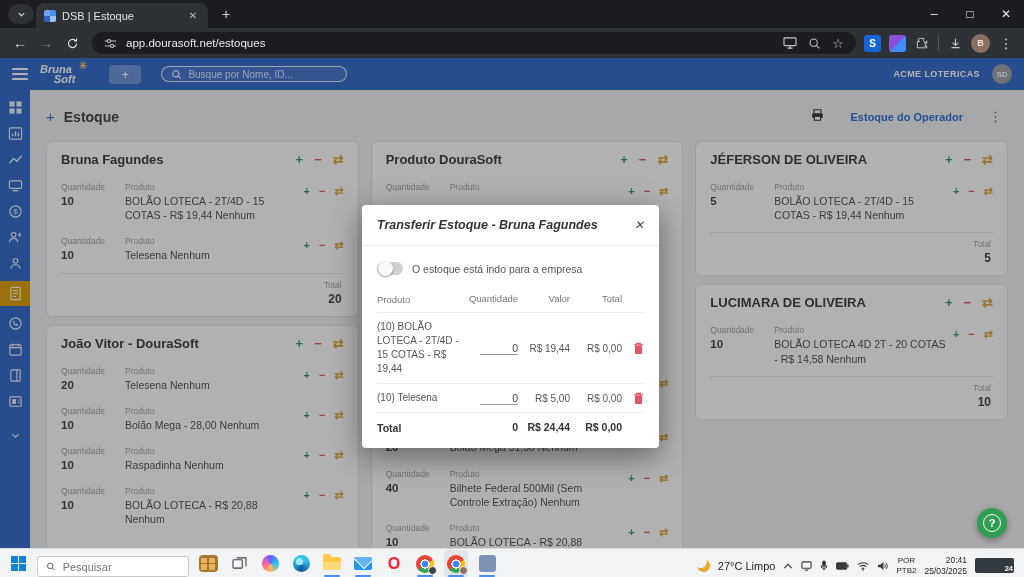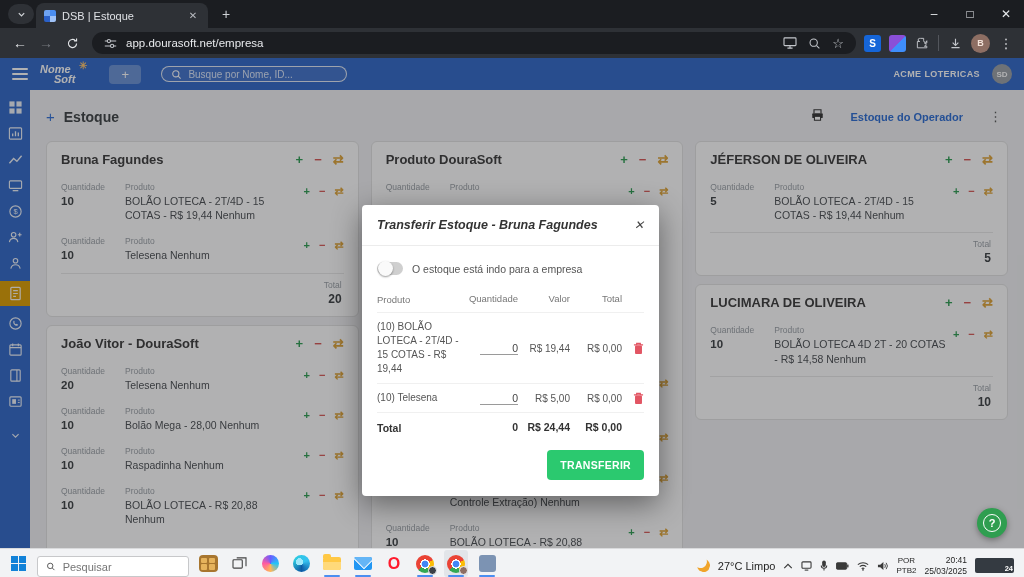--- a/index.html
+++ b/index.html
@@ -166,21 +166,21 @@
       </svg>
   </div>
   <div class="omnibox">
     <span class="ob-ic ctr">
       <svg width="13" height="13" viewBox="0 0 16 16">
           <path d="M1 5h14M1 11h14" stroke="#c3c6cb" stroke-width="1.3"></path>
           <circle cx="6" cy="5" r="2" fill="#1b1d21" stroke="#c3c6cb" stroke-width="1.3"></circle>
           <circle cx="10" cy="11" r="2" fill="#1b1d21" stroke="#c3c6cb" stroke-width="1.3"></circle>
         </svg>
     </span>
-    <span class="url">app.dourasoft.net/empresa</span>
+    <span class="url">app.dourasoft.net/estoques</span>
     <span class="ob-ic ctr">
       <svg width="14" height="12" viewBox="0 0 16 14">
           <rect x="1" y="1" width="14" height="9" rx="1" stroke="#c3c6cb" stroke-width="1.3" fill="none"></rect>
           <path d="M5 13h6M8 10v3" stroke="#c3c6cb" stroke-width="1.3"></path>
         </svg>
     </span>
     <span class="ob-ic ctr">
       <svg width="13" height="13" viewBox="0 0 16 16">
           <circle cx="7" cy="7" r="4.5" stroke="#c3c6cb" stroke-width="1.3" fill="none"></circle>
           <path d="M10.5 10.5 L14 14" stroke="#c3c6cb" stroke-width="1.3"></path>
@@ -207,21 +207,21 @@
   </div>
 </div>
 
 <div class="appheader">
   <div class="burger">
       <i></i>
       <i></i>
       <i></i>
     </div>
   <div class="brand">
-    <span>Nome</span>
+    <span>Bruna</span>
     <span class="spark">✳</span>
     <span class="l2">Soft</span>
   </div>
   <div class="hplus ctr">+</div>
   <div class="hsearch">
     <svg class="mag" viewBox="0 0 16 16">
         <circle cx="7" cy="7" r="4.5" stroke="#fff" stroke-width="1.6" fill="none"></circle>
         <path d="M10.5 10.5 L14 14" stroke="#fff" stroke-width="1.6"></path>
       </svg>
     <input placeholder="Busque por Nome, ID..." style="">
@@ -661,23 +661,20 @@
     </span>
   </div>
       </div>
     <div class="m-totrow">
       <span class="c-prod">Total</span>
       <span class="c-qty">0</span>
       <span class="c-val">R$ 24,44</span>
       <span class="c-tot">R$ 0,00</span>
       <span class="c-del"></span>
     </div>
-    <div class="m-btnrow">
-      <button class="btn-transfer">TRANSFERIR</button>
-    </div>
   </div>
 </div>
 
 <div class="helpbtn ctr">
     <span>?</span>
   </div>
 
 <div class="taskbar">
   <div class="ticon">
       <span class="startic">

